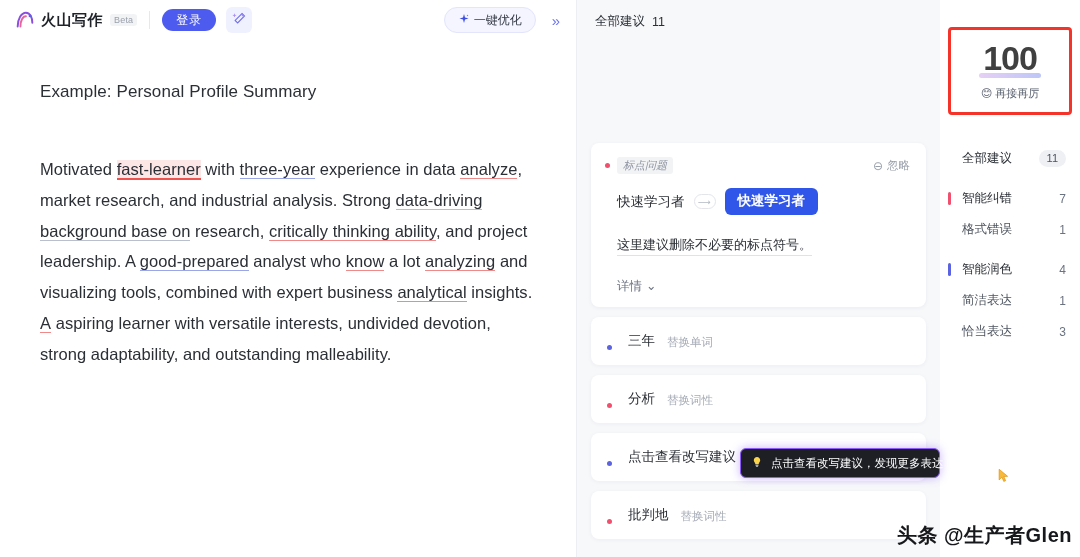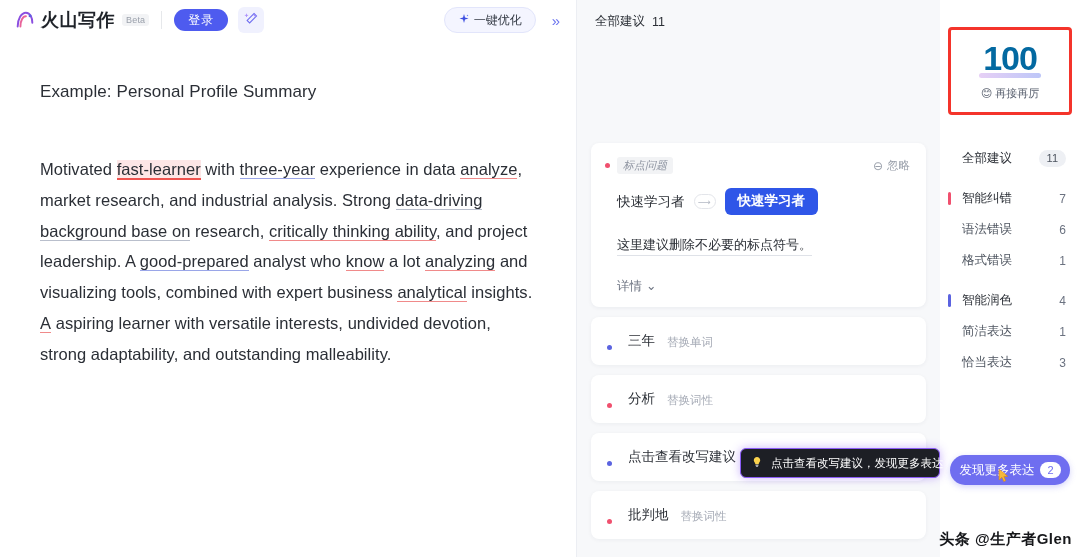--- a/index.html
+++ b/index.html
@@ -30,21 +30,21 @@
     height: 40px;
     display: flex;
     align-items: center;
     padding: 0 10px 0 14px;
     gap: 10px;
     flex: 0 0 auto;
   }
   .brand { display: flex; align-items: center; gap: 5px; }
   .brand-mark { width: 22px; height: 22px; flex: 0 0 auto; }
   .brand-name {
-    font-size: 18px; font-weight: bold; color: #1f2329;
+    font-size: 15px; font-weight: bold; color: #1f2329;
     letter-spacing: .5px;
   }
   .beta-tag {
     font-size: 9px; color: #9aa0ab; background: #f2f3f5;
     padding: 1px 4px; border-radius: 3px; margin-left: 2px;
     letter-spacing: .2px;
   }
   .divider-v {
     width: 1px; height: 18px; background: #e6e8eb; margin: 0 2px;
   }
@@ -234,21 +234,21 @@
     z-index: 20;
   }
   .score-box {
     margin: 0 12px;
     height: 88px;
     display: flex; flex-direction: column;
     align-items: center; justify-content: center;
     gap: 4px;
   }
   .score-num {
-    font-size: 34px; font-weight: bold; color: #0369a1;
+    font-size: 34px; font-weight: bold; color: #404040;
     letter-spacing: -1px; line-height: 1;
     position: relative;
   }
   .score-underline {
     position: absolute; left: -4px; right: -4px; bottom: -3px;
     height: 5px;
     background: linear-gradient(90deg,#d9b6f0,#9aa8f4);
     border-radius: 3px; opacity: .65;
   }
   .score-sub {
@@ -303,21 +303,21 @@
   }
   .cursor {
     position: absolute; left: 56px; bottom: 74px;
     width: 15px; height: 15px;
     z-index: 30; pointer-events: none;
   }
 
   .watermark {
     position: absolute;
     right: 8px; bottom: 8px;
-    font-size: 15px;
+    font-size: 20px;
     color: #17181b;
     font-weight: bold;
     letter-spacing: .5px;
     z-index: 25;
     white-space: nowrap;
   }
 </style>
 </head>
 <body>
 
@@ -458,24 +458,20 @@
 
       <div class="cat-spacer"></div>
 
       <div class="cat">
         <span class="bar bar-red"></span>
         <span class="cat-label">智能纠错</span>
         <span class="cat-count">7</span>
       </div>
 
 
-      <div class="cat sub">
-        <span class="cat-label">语法错误</span>
-        <span class="cat-count">6</span>
-      </div>
 
       <div class="cat sub">
         <span class="cat-label">格式错误</span>
         <span class="cat-count">1</span>
       </div>
 
       <div class="cat-spacer"></div>
 
       <div class="cat">
         <span class="bar bar-blue"></span>
@@ -487,24 +483,20 @@
         <span class="cat-label">简洁表达</span>
         <span class="cat-count">1</span>
       </div>
 
       <div class="cat sub">
         <span class="cat-label">恰当表达</span>
         <span class="cat-count">3</span>
       </div>
     </div>
 
-    <div class="more-btn">
-      <span class="more-btn-label">发现更多表达</span>
-      <span class="more-btn-badge">2</span>
-    </div>
 
     <span class="cursor">
       <svg width="15" height="15" viewBox="0 0 24 24">
         <path d="M5 2 L5 19 L9.5 14.8 L12.4 21.5 L15.4 20.2 L12.6 13.7 L18.6 13.3 Z" fill="#f6b93b" stroke="#e08b00" stroke-width="1"></path>
       </svg>
     </span>
   </div>
 
   <div class="tooltip">
     <span>

